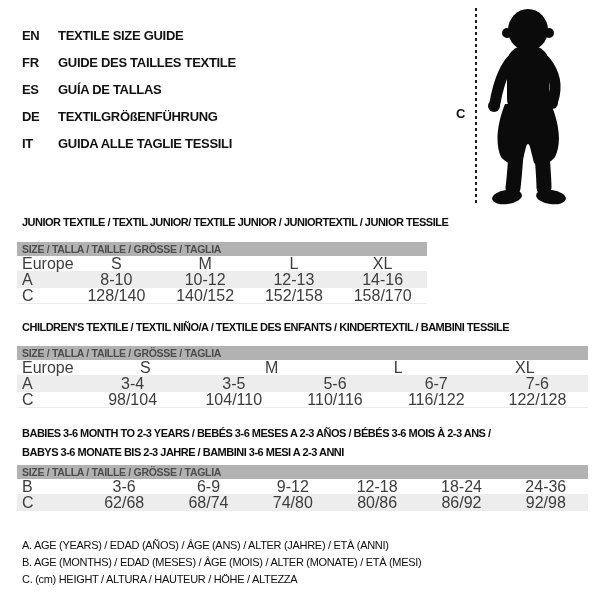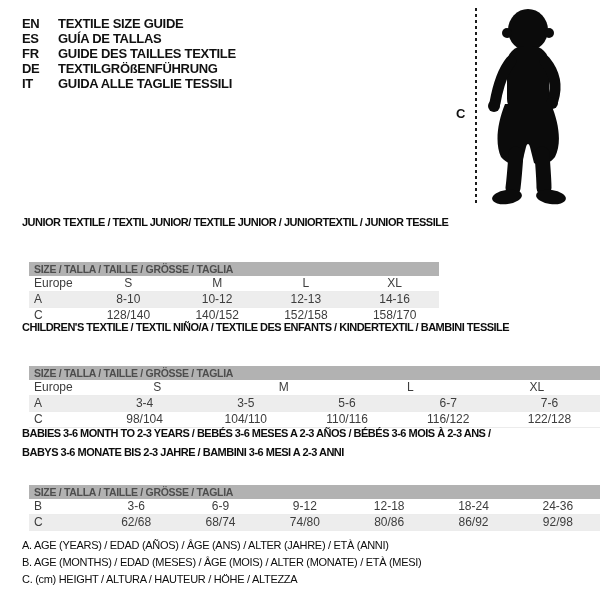--- a/index.html
+++ b/index.html
@@ -2,68 +2,68 @@
 <html><head>
 <meta charset="utf-8">
 <style>
   * { margin:0; padding:0; box-sizing:border-box; }
   html,body { width:600px; height:600px; background:#ffffff; overflow:hidden;
               font-family:"Liberation Sans", sans-serif; }
 
   
   .langs { position:absolute; left:22px; top:16px; }
   .lang-row { display:flex; height:15px; line-height:15px;
-              font-size:13px; font-weight:bold; color:#111; letter-spacing:-0.3px; }
+              font-size:13px; font-weight:bold; color:#111; letter-spacing:-0.3px;margin-top:12px; }
   .lang-code { width:36px; }
 
   
   .measure-line { position:absolute; left:475px; top:8px; width:2px; height:198px;
                   background:repeating-linear-gradient(to bottom,#1c1c1c 0 3px,transparent 3px 6px); }
   .measure-label { position:absolute; left:456px; top:106px;
                    font-size:13px; font-weight:bold; color:#111; }
   .baby { position:absolute; left:486px; top:6px; }
 
   
   .caption { position:absolute; left:22px; white-space:nowrap;
              font-size:11px; font-weight:bold; color:#0d0d0d;
              letter-spacing:-0.5px; line-height:14px; }
   .caption2 { line-height:19px; }
 
   
-  .tbl { position:absolute; left:29px;margin-top:20px; }
+  .tbl { position:absolute; left:17px; }
   .bar { height:14px; line-height:14px; background:#b2b2b2;
          font-size:10.5px; font-weight:bold; color:#4d4d4d;
          letter-spacing:-0.3px; padding-left:5px; white-space:nowrap; }
-  .row { display:flex; height:16px; line-height:15px; font-size:12px;
+  .row { display:flex; height:16px; line-height:15px; font-size:16px;
          color:#3d3d3d; border-bottom:1px solid #ececec; }
   .row.shaded { background:#ededed; }
   .lbl { width:55px; padding-left:5px; text-align:left; }
   .wide .lbl { width:65px; }
   .cell { flex:1; text-align:center; }
 
   
   .notes { position:absolute; left:22px; top:537px; }
   .note { height:17px; line-height:17px; font-size:11px; font-weight:normal;
           color:#0d0d0d; letter-spacing:-0.3px; white-space:nowrap; }
 </style>
 </head>
 <body>
 
 <div class="langs">
   <div class="lang-row">
     <span class="lang-code">EN</span>
     <span class="lang-title">TEXTILE SIZE GUIDE</span>
   </div>
   <div class="lang-row">
+    <span class="lang-code">FR</span>
+    <span class="lang-title">GUIDE DES TAILLES TEXTILE</span>
+  </div>
+  <div class="lang-row">
     <span class="lang-code">ES</span>
     <span class="lang-title">GUÍA DE TALLAS</span>
-  </div>
-  <div class="lang-row">
-    <span class="lang-code">FR</span>
-    <span class="lang-title">GUIDE DES TAILLES TEXTILE</span>
   </div>
   <div class="lang-row">
     <span class="lang-code">DE</span>
     <span class="lang-title">TEXTILGRÖßENFÜHRUNG</span>
   </div>
   <div class="lang-row">
     <span class="lang-code">IT</span>
     <span class="lang-title">GUIDA ALLE TAGLIE TESSILI</span>
   </div>
 </div>

